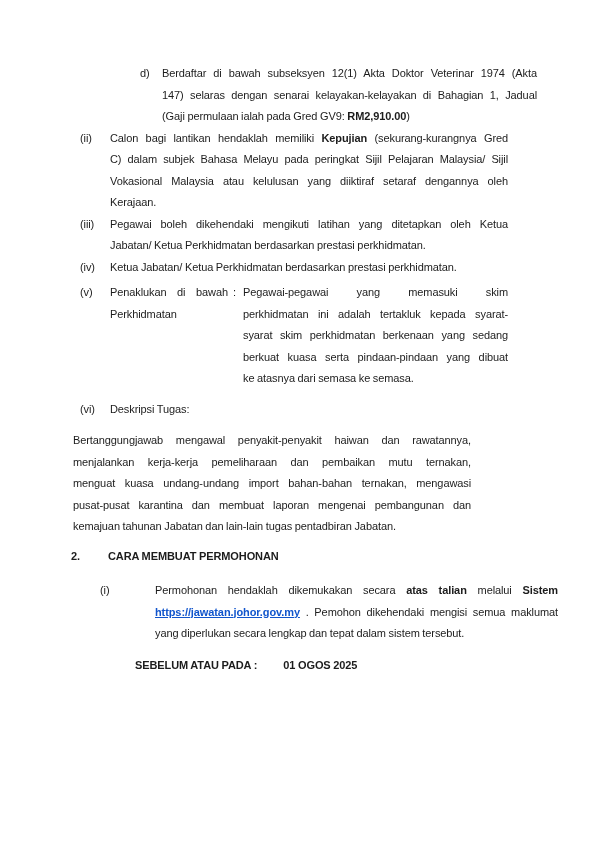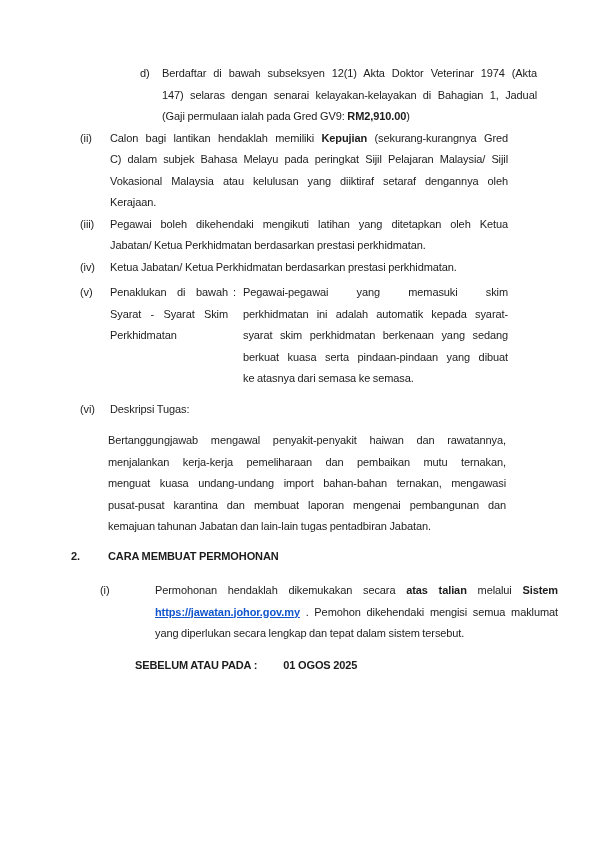--- a/index.html
+++ b/index.html
@@ -20,21 +20,21 @@
 
   
   .item-d   { margin-left:140px; } .item-d .lbl { width:22px; } .item-d .body { width:375px; }
   .gaji     { margin-left:162px; }
   .roman    { margin-left:80px; } .roman .lbl { width:30px; } .roman .body { width:398px; }
   .v-left   { width:118px; flex:0 0 auto; }
   .v-colon  { width:15px; flex:0 0 auto; padding-left:5px; box-sizing:border-box; }
   .v-right  { width:265px; flex:0 0 auto; }
   .item-v   { margin-top:4px; }
   .item-vi  { margin-top:9px; }
-  .vi-para  { margin-left:108px; width:398px; margin-top:10px; }
+  .vi-para  { margin-left:73px; width:398px; margin-top:10px; }
 
   
   .h2row    { margin-left:71px; margin-top:8px; font-weight:bold; }
   .h2row .lbl { width:37px; }
   .item-i   { margin-left:100px; margin-top:13px; } .item-i .lbl { width:35px; } .item-i .body { width:403px;margin-left:20px; }
   .deadline { margin-left:135px; margin-top:10px; font-weight:bold; }
   .deadline .date { margin-left:26px; }
 </style>
 </head>
 <body>
@@ -75,27 +75,26 @@
     <div class="lbl">(iv)</div>
     <div class="body">
         <div class="ln"><span>Ketua Jabatan/ Ketua Perkhidmatan berdasarkan prestasi perkhidmatan.</span></div>
       </div>
   </div>
 
   <div class="row roman item-v">
     <div class="lbl">(v)</div>
     <div class="v-left">
         <div class="ln j"><span>Penaklukan di bawah</span></div>
-        <div class="ln j"><span>Syarat - Syarat Skim</span></div>
         <div class="ln"><span>Perkhidmatan</span></div>
       </div>
     <div class="v-colon">:</div>
     <div class="v-right">
         <div class="ln j"><span>Pegawai-pegawai yang memasuki skim</span></div>
-        <div class="ln j"><span>perkhidmatan ini adalah automatik kepada syarat-</span></div>
+        <div class="ln j"><span>perkhidmatan ini adalah tertakluk kepada syarat-</span></div>
         <div class="ln j"><span>syarat skim perkhidmatan berkenaan yang sedang</span></div>
         <div class="ln j"><span>berkuat kuasa serta pindaan-pindaan yang dibuat</span></div>
         <div class="ln"><span>ke atasnya dari semasa ke semasa.</span></div>
       </div>
   </div>
 
   <div class="row roman item-vi">
     <div class="lbl">(vi)</div>
     <div class="body">Deskripsi Tugas:</div>
   </div>

